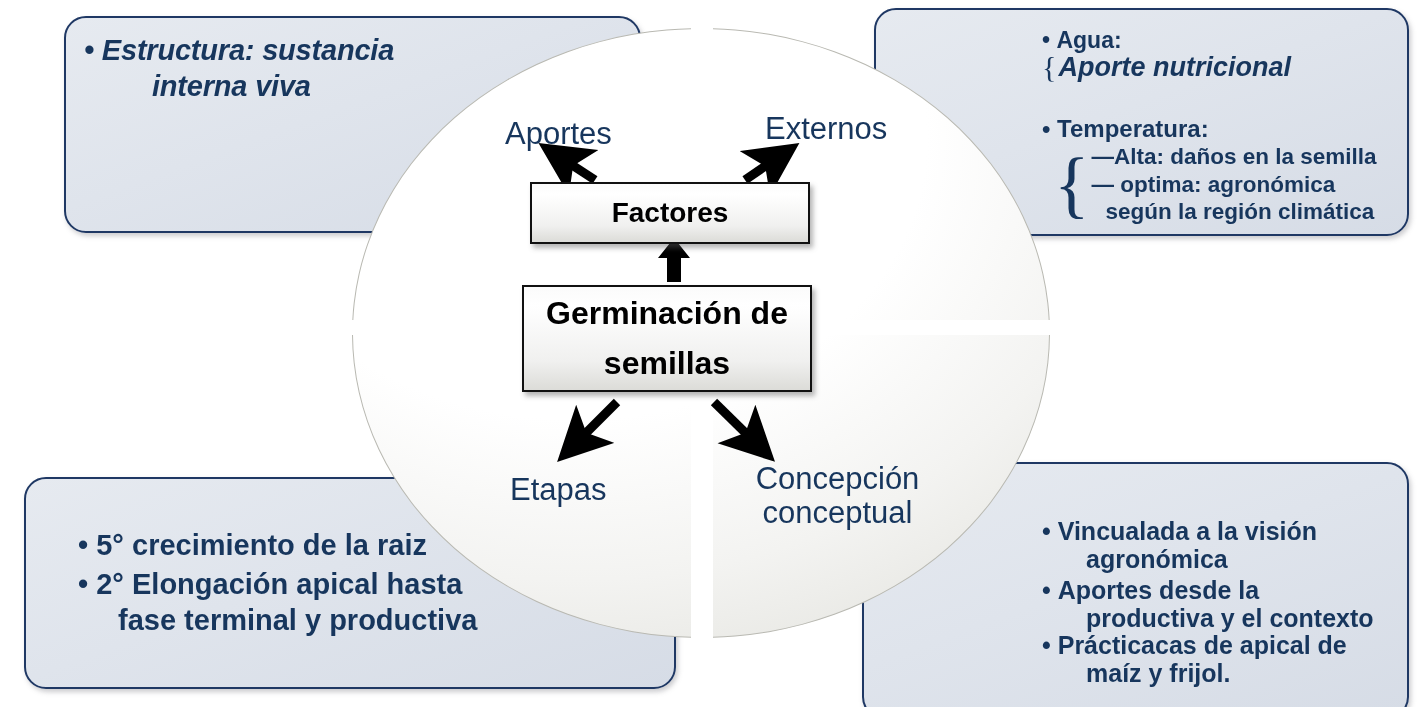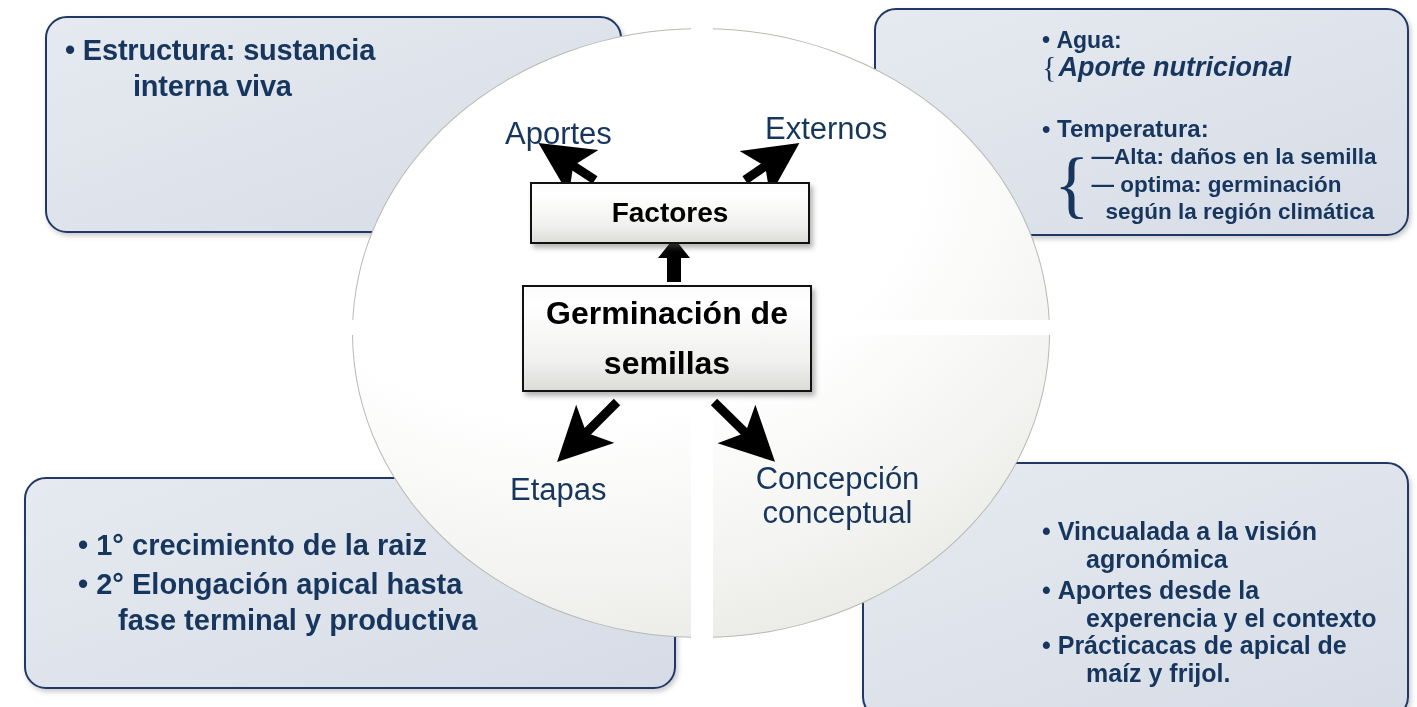--- a/index.html
+++ b/index.html
@@ -29,21 +29,21 @@
     display:flex;
     flex-direction:column;
     justify-content:center;
   }
 
   
   ul.bl{list-style:none;margin:0;padding:0;}
   ul.bl li{position:relative;}
 
   
-  #box-tl{left:45px;top:16px;width:577px;height:217px;}
+  #box-tl{left:64px;top:16px;width:577px;height:217px;font-style:italic;}
   #box-tl .txt{
     font-size:29px;line-height:1.23;font-weight:600;
     letter-spacing:-.2px;
     padding:0 0 0 18px;
     margin-top:-112px;
   }
   #box-tl .l1{padding-left:18px;text-indent:-18px;}
   #box-tl .l2{padding-left:68px;}
 
   
@@ -154,52 +154,52 @@
         <div class="brace-row" style="margin-top:-2px;">
           <span class="brace brace1">{</span>
           <span class="sub" style="font-size:27px;">Aporte nutricional</span>
         </div>
         <div class="gap"></div>
         <div class="head" style="font-size:24px;"><span>•&nbsp;</span><span>Temperatura:</span></div>
         <div class="brace-row" style="margin-top:0px;">
           <span class="brace brace2" style="padding-left:12px;">{</span>
           <div class="lines">
             <div>—Alta: daños en la semilla</div>
-            <div>— optima: germinación</div>
+            <div>— optima: agronómica</div>
             <div style="padding-left:14px;">según la región climática</div>
           </div>
         </div>
       </div>
     </div>
   </div>
 
   <div class="callout" id="box-bl">
     <div class="inner">
       <ul class="bl txt">
-        <li><span>•&nbsp;</span><span>1° crecimiento de la raiz</span></li>
+        <li><span>•&nbsp;</span><span>5° crecimiento de la raiz</span></li>
         <li><span>•&nbsp;</span><span>2° Elongación apical hasta</span>
           <div class="cont">fase terminal y productiva</div>
         </li>
       </ul>
     </div>
   </div>
 
   <div class="callout" id="box-br">
     <div class="inner">
       <ul class="bl txt">
         <li><span>•&nbsp;</span><span>Vincualada a la visión</span>
           <div style="text-indent:0;padding-left:22px;">agronómica</div>
         </li>
         <li style="text-indent:0;padding-left:0;">
           <svg class="arrow-dn" width="34" height="34" viewBox="0 0 34 34" style="margin-left:86px;display:block;">
             <path d="M13 0 H21 V17 H30 L17 33 L4 17 H13 Z" fill="#000"></path>
           </svg>
         </li>
         <li style="margin-top:-2px;"><span>•&nbsp;</span><span>Aportes desde la</span>
-          <div style="text-indent:0;padding-left:22px;">experencia y el contexto</div>
+          <div style="text-indent:0;padding-left:22px;">productiva y el contexto</div>
         </li>
         <li><span>•&nbsp;</span><span>Prácticacas de apical de</span>
           <div style="text-indent:0;padding-left:22px;">maíz y frijol.</div>
         </li>
       </ul>
     </div>
   </div>
 
   <div class="quad" id="q-tl">
     <div class="disc"></div>

